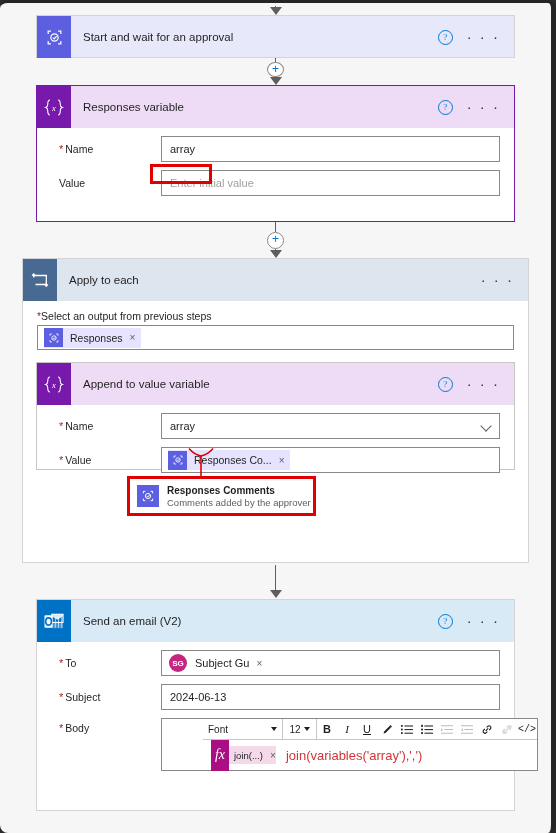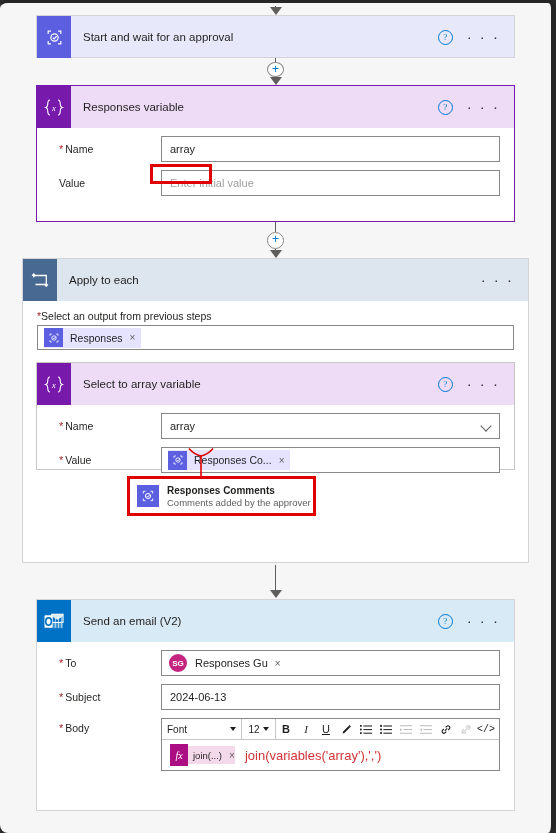--- a/index.html
+++ b/index.html
@@ -286,20 +286,21 @@
     font-size: 10.5px;
     color: #0078d4;
   }
 
   
   .editor {
     flex: 1 1 auto;
     border: 1px solid #8a8886;
     background: #fff;
     box-sizing: border-box;
+    padding-left: 41px;
   }
   .toolbar {
     display: flex;
     align-items: center;
     height: 20px;
     border-bottom: 1px solid #c8c6c4;
     font-size: 10px;
     color: #201f1e;
   }
   .tb-font {
@@ -346,26 +347,26 @@
   }
   .fx-chip {
     display: inline-flex;
     align-items: center;
     background: #f4d9ea;
     height: 18px;
     font-size: 9.5px;
     color: #201f1e;
   }
   .fx-icon {
-    width: 18px; height: 22px;
+    width: 18px; height: 31px;
     background: #ab0d82;
     color: #fff;
     font-style: italic;
     font-family: "Liberation Serif", serif;
-    font-size: 10px;
+    font-size: 14px;
     display: flex; align-items: center; justify-content: center;
     flex: 0 0 18px;
     margin-right: 5px;
   }
   .expr-text {
     color: #d13438;
     font-size: 13px;
     margin-left: 10px;
     white-space: nowrap;
   }
@@ -494,21 +495,21 @@
 
     <div class="card" id="card-append">
       <div class="card-header">
         <div class="card-icon">
           <svg width="22" height="19" viewBox="0 0 26 22" fill="none" stroke="#ffffff" stroke-width="1.3">
             <path d="M8.2 2.2C5.8 2.2 5.6 5 5.6 7.2c0 2-.6 3.3-2.3 3.8 1.7.5 2.3 1.8 2.3 3.8 0 2.2.2 5 2.6 5"></path>
             <path d="M17.8 2.2c2.4 0 2.6 2.8 2.6 5 0 2 .6 3.3 2.3 3.8-1.7.5-2.3 1.8-2.3 3.8 0 2.2-.2 5-2.6 5"></path>
             <text x="13" y="15" font-size="10" font-style="italic" font-family="Liberation Serif, serif" fill="#ffffff" stroke="none" text-anchor="middle">x</text>
           </svg>
         </div>
-        <div class="card-title">Select to array variable</div>
+        <div class="card-title">Append to value variable</div>
         <div class="hdr-actions">
           <div class="help-icon">?</div>
           <div class="ellipsis">· · ·</div>
         </div>
       </div>
       <div class="form-body">
         <div class="row">
           <div class="lbl req">Name</div>
           <div class="fld">
             <span>array</span>
@@ -578,21 +579,21 @@
         <div class="hdr-actions">
           <div class="help-icon">?</div>
           <div class="ellipsis">· · ·</div>
         </div>
       </div>
       <div class="form-body">
         <div class="row">
           <div class="lbl req">To</div>
           <div class="fld" style="padding-left:7px;">
             <span class="avatar">SG</span>
-            <span>Responses Gu</span>
+            <span>Subject Gu</span>
             <span class="chip-x">×</span>
           </div>
         </div>
         <div class="row">
           <div class="lbl req">Subject</div>
           <div class="fld">2024-06-13</div>
         </div>
         <div class="row" style="align-items:flex-start;">
           <div class="lbl req" style="margin-top:4px;">Body</div>
           <div class="editor">

